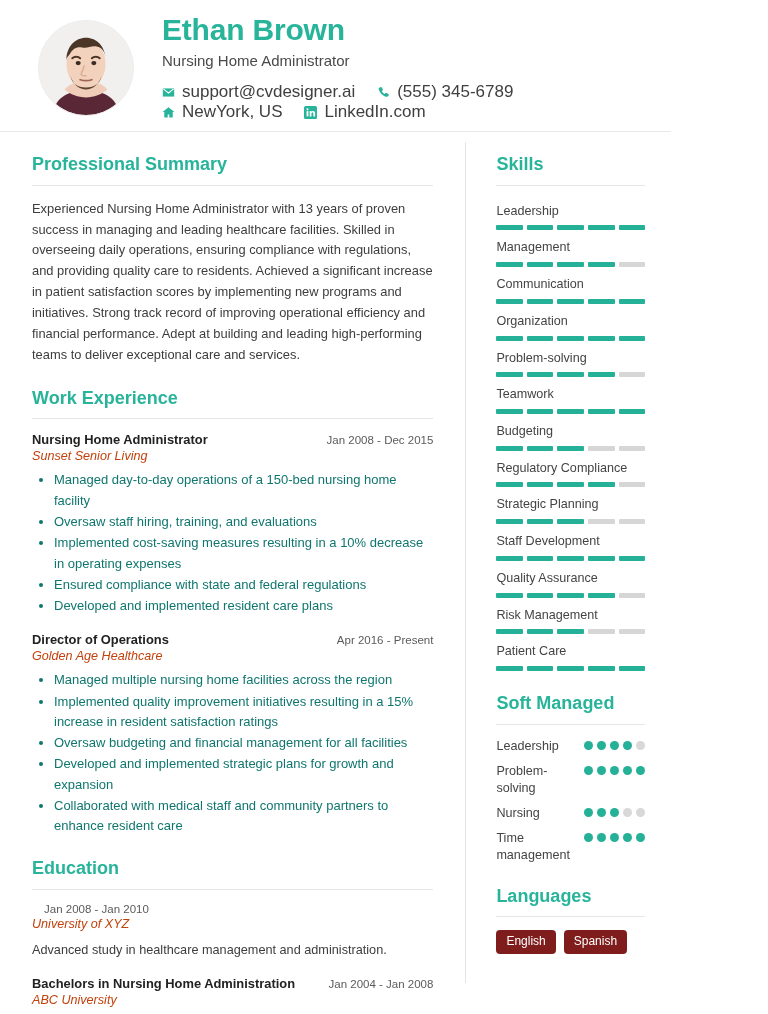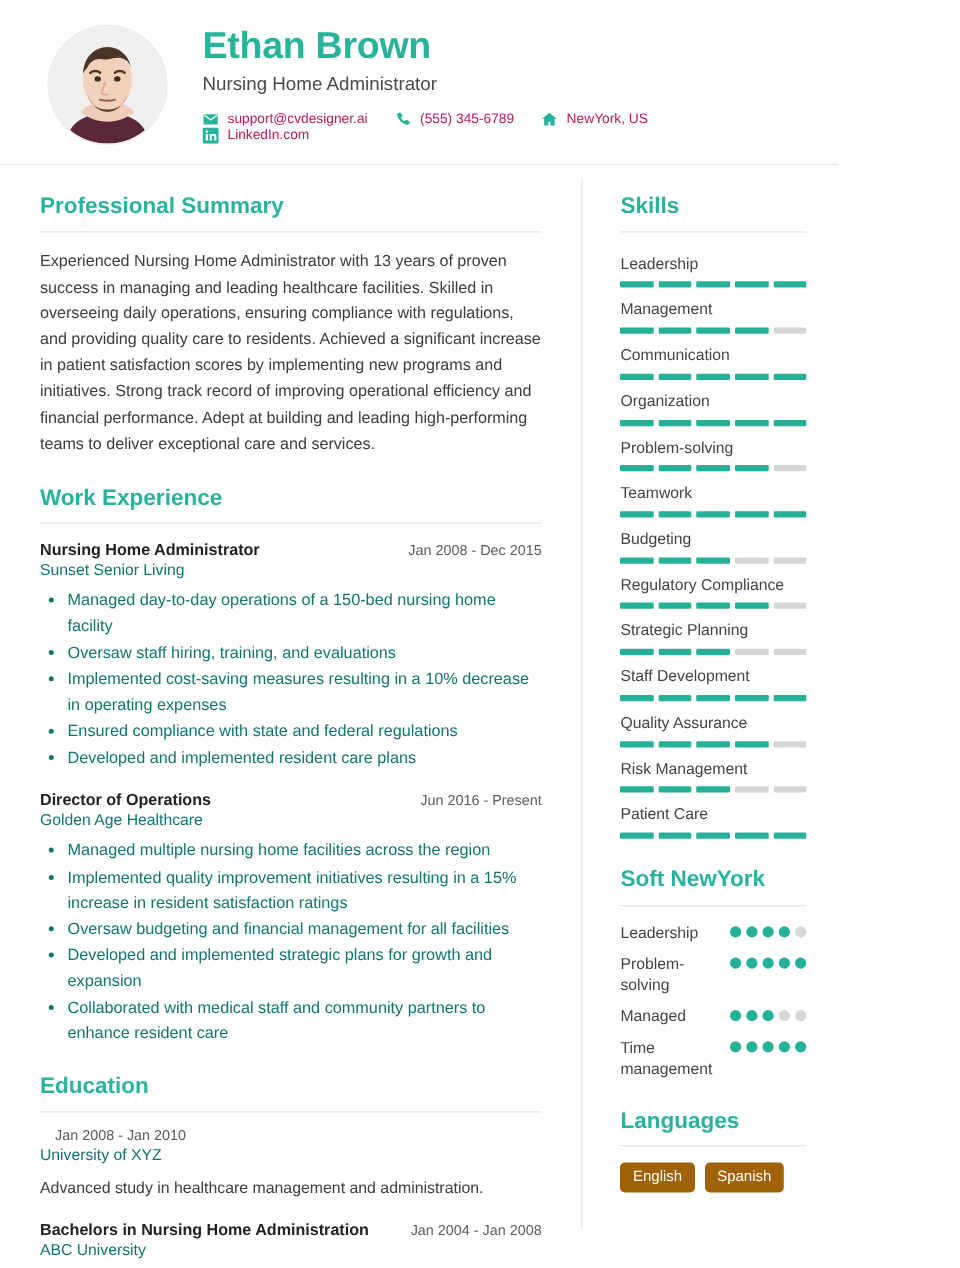--- a/index.html
+++ b/index.html
@@ -54,23 +54,23 @@
   }
   .contact {
     display: flex;
     align-items: center;
     margin-top: 12px;
     flex-wrap: wrap;
     gap: 0;
   }
   .contact-item {
     display: flex;
-    align-items: flex-start;
-    font-size: 11px;
-    color: #be185d;
+    align-items: center;
+    font-size: 17px;
+    color: #404040;
     margin-right: 22px;
     white-space: nowrap;
   }
   .contact-item .ci {
     display: inline-flex;
     align-items: center;
     justify-content: center;
     margin-right: 7px;
     color: #27B49A;
   }
@@ -136,22 +136,23 @@
     color: #222;
   }
   .entry-date {
     font-size: 11.5px;
     color: #5b5b5b;
     white-space: nowrap;
     padding-left: 12px;
   }
   .entry-org {
     font-size: 12.6px;
-    color: #0f766e;
+    color: #c2410c;
     margin-top: 2px;
+    font-style: italic;
   }
   .bullets {
     margin: 7px 0 0 0;
     padding-left: 22px;
   }
   .bullets li {
     font-size: 13px;
     line-height: 1.56;
     color: #0f766e;
     margin-bottom: 1px;
@@ -207,21 +208,21 @@
     width: 9px;
     height: 9px;
     border-radius: 50%;
     background: #d8d8d8;
   }
   .dot.on { background: #25B098; }
 
   
   .lang-wrap { display: flex; gap: 8px; flex-wrap: wrap; }
   .lang-chip {
-    background: #a16207;
+    background: #7f1d1d;
     color: #ffffff;
     font-size: 12px;
     padding: 4px 10px 5px 10px;
     border-radius: 4px;
     line-height: 1.2;
   }
 </style>
 </head>
 <body>
 
@@ -324,21 +325,21 @@
             <li>Oversaw staff hiring, training, and evaluations</li>
             <li>Implemented cost-saving measures resulting in a 10% decrease in operating expenses</li>
             <li>Ensured compliance with state and federal regulations</li>
             <li>Developed and implemented resident care plans</li>
           </ul>
         </div>
 
         <div class="entry">
           <div class="entry-head">
             <div class="entry-title">Director of Operations</div>
-            <div class="entry-date">Jun 2016 - Present</div>
+            <div class="entry-date">Apr 2016 - Present</div>
           </div>
           <div class="entry-org">Golden Age Healthcare</div>
           <ul class="bullets">
             <li>Managed multiple nursing home facilities across the region</li>
             <li>Implemented quality improvement initiatives resulting in a 15% increase in resident satisfaction ratings</li>
             <li>Oversaw budgeting and financial management for all facilities</li>
             <li>Developed and implemented strategic plans for growth and expansion</li>
             <li>Collaborated with medical staff and community partners to enhance resident care</li>
           </ul>
         </div>
@@ -503,21 +504,21 @@
                 <span class="seg on"></span>
                 <span class="seg on"></span>
                 <span class="seg on"></span>
                 <span class="seg on"></span>
               </div>
             </div>
           </div>
       </div>
 
       <div class="section">
-        <div class="sec-title">Soft NewYork</div>
+        <div class="sec-title">Soft Managed</div>
         <div class="sec-rule"></div>
         <div id="soft-list">
             <div class="soft-row">
               <div class="soft-name">Leadership</div>
               <div class="dots">
                 <span class="dot on"></span>
                 <span class="dot on"></span>
                 <span class="dot on"></span>
                 <span class="dot on"></span>
                 <span class="dot"></span>
@@ -527,21 +528,21 @@
               <div class="soft-name">Problem-solving</div>
               <div class="dots">
                 <span class="dot on"></span>
                 <span class="dot on"></span>
                 <span class="dot on"></span>
                 <span class="dot on"></span>
                 <span class="dot on"></span>
               </div>
             </div>
             <div class="soft-row">
-              <div class="soft-name">Managed</div>
+              <div class="soft-name">Nursing</div>
               <div class="dots">
                 <span class="dot on"></span>
                 <span class="dot on"></span>
                 <span class="dot on"></span>
                 <span class="dot"></span>
                 <span class="dot"></span>
               </div>
             </div>
             <div class="soft-row">
               <div class="soft-name">Time management</div>

